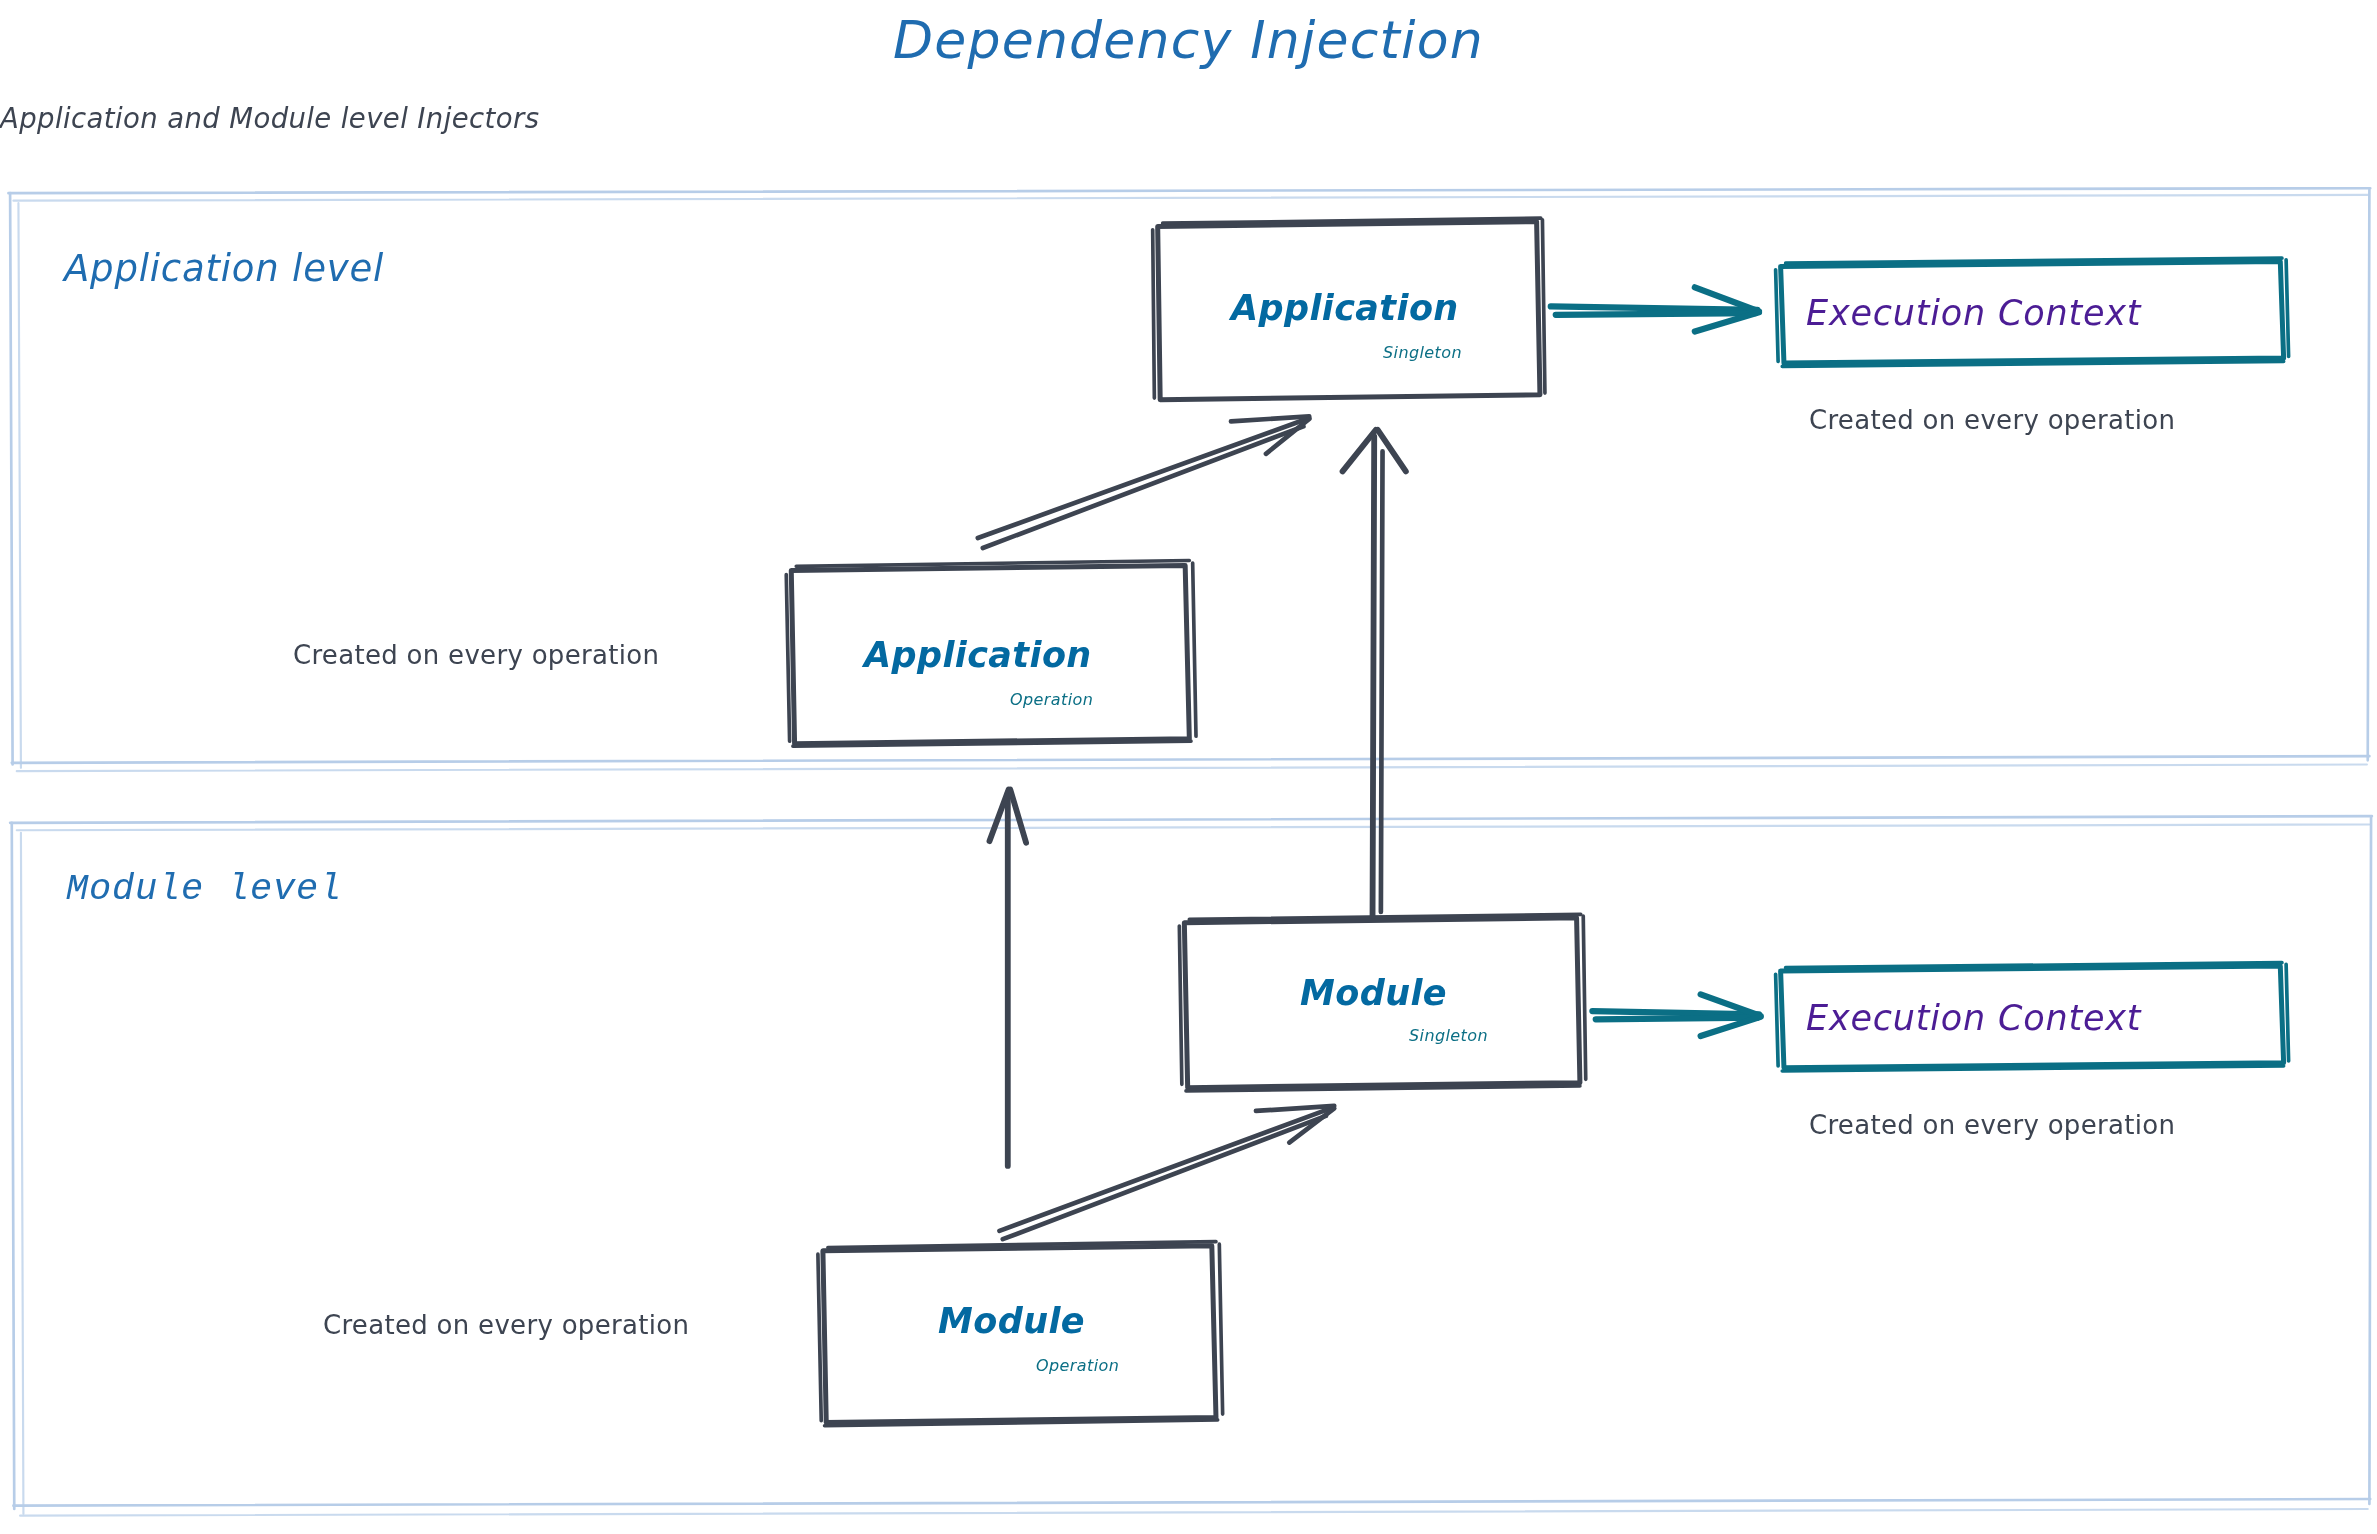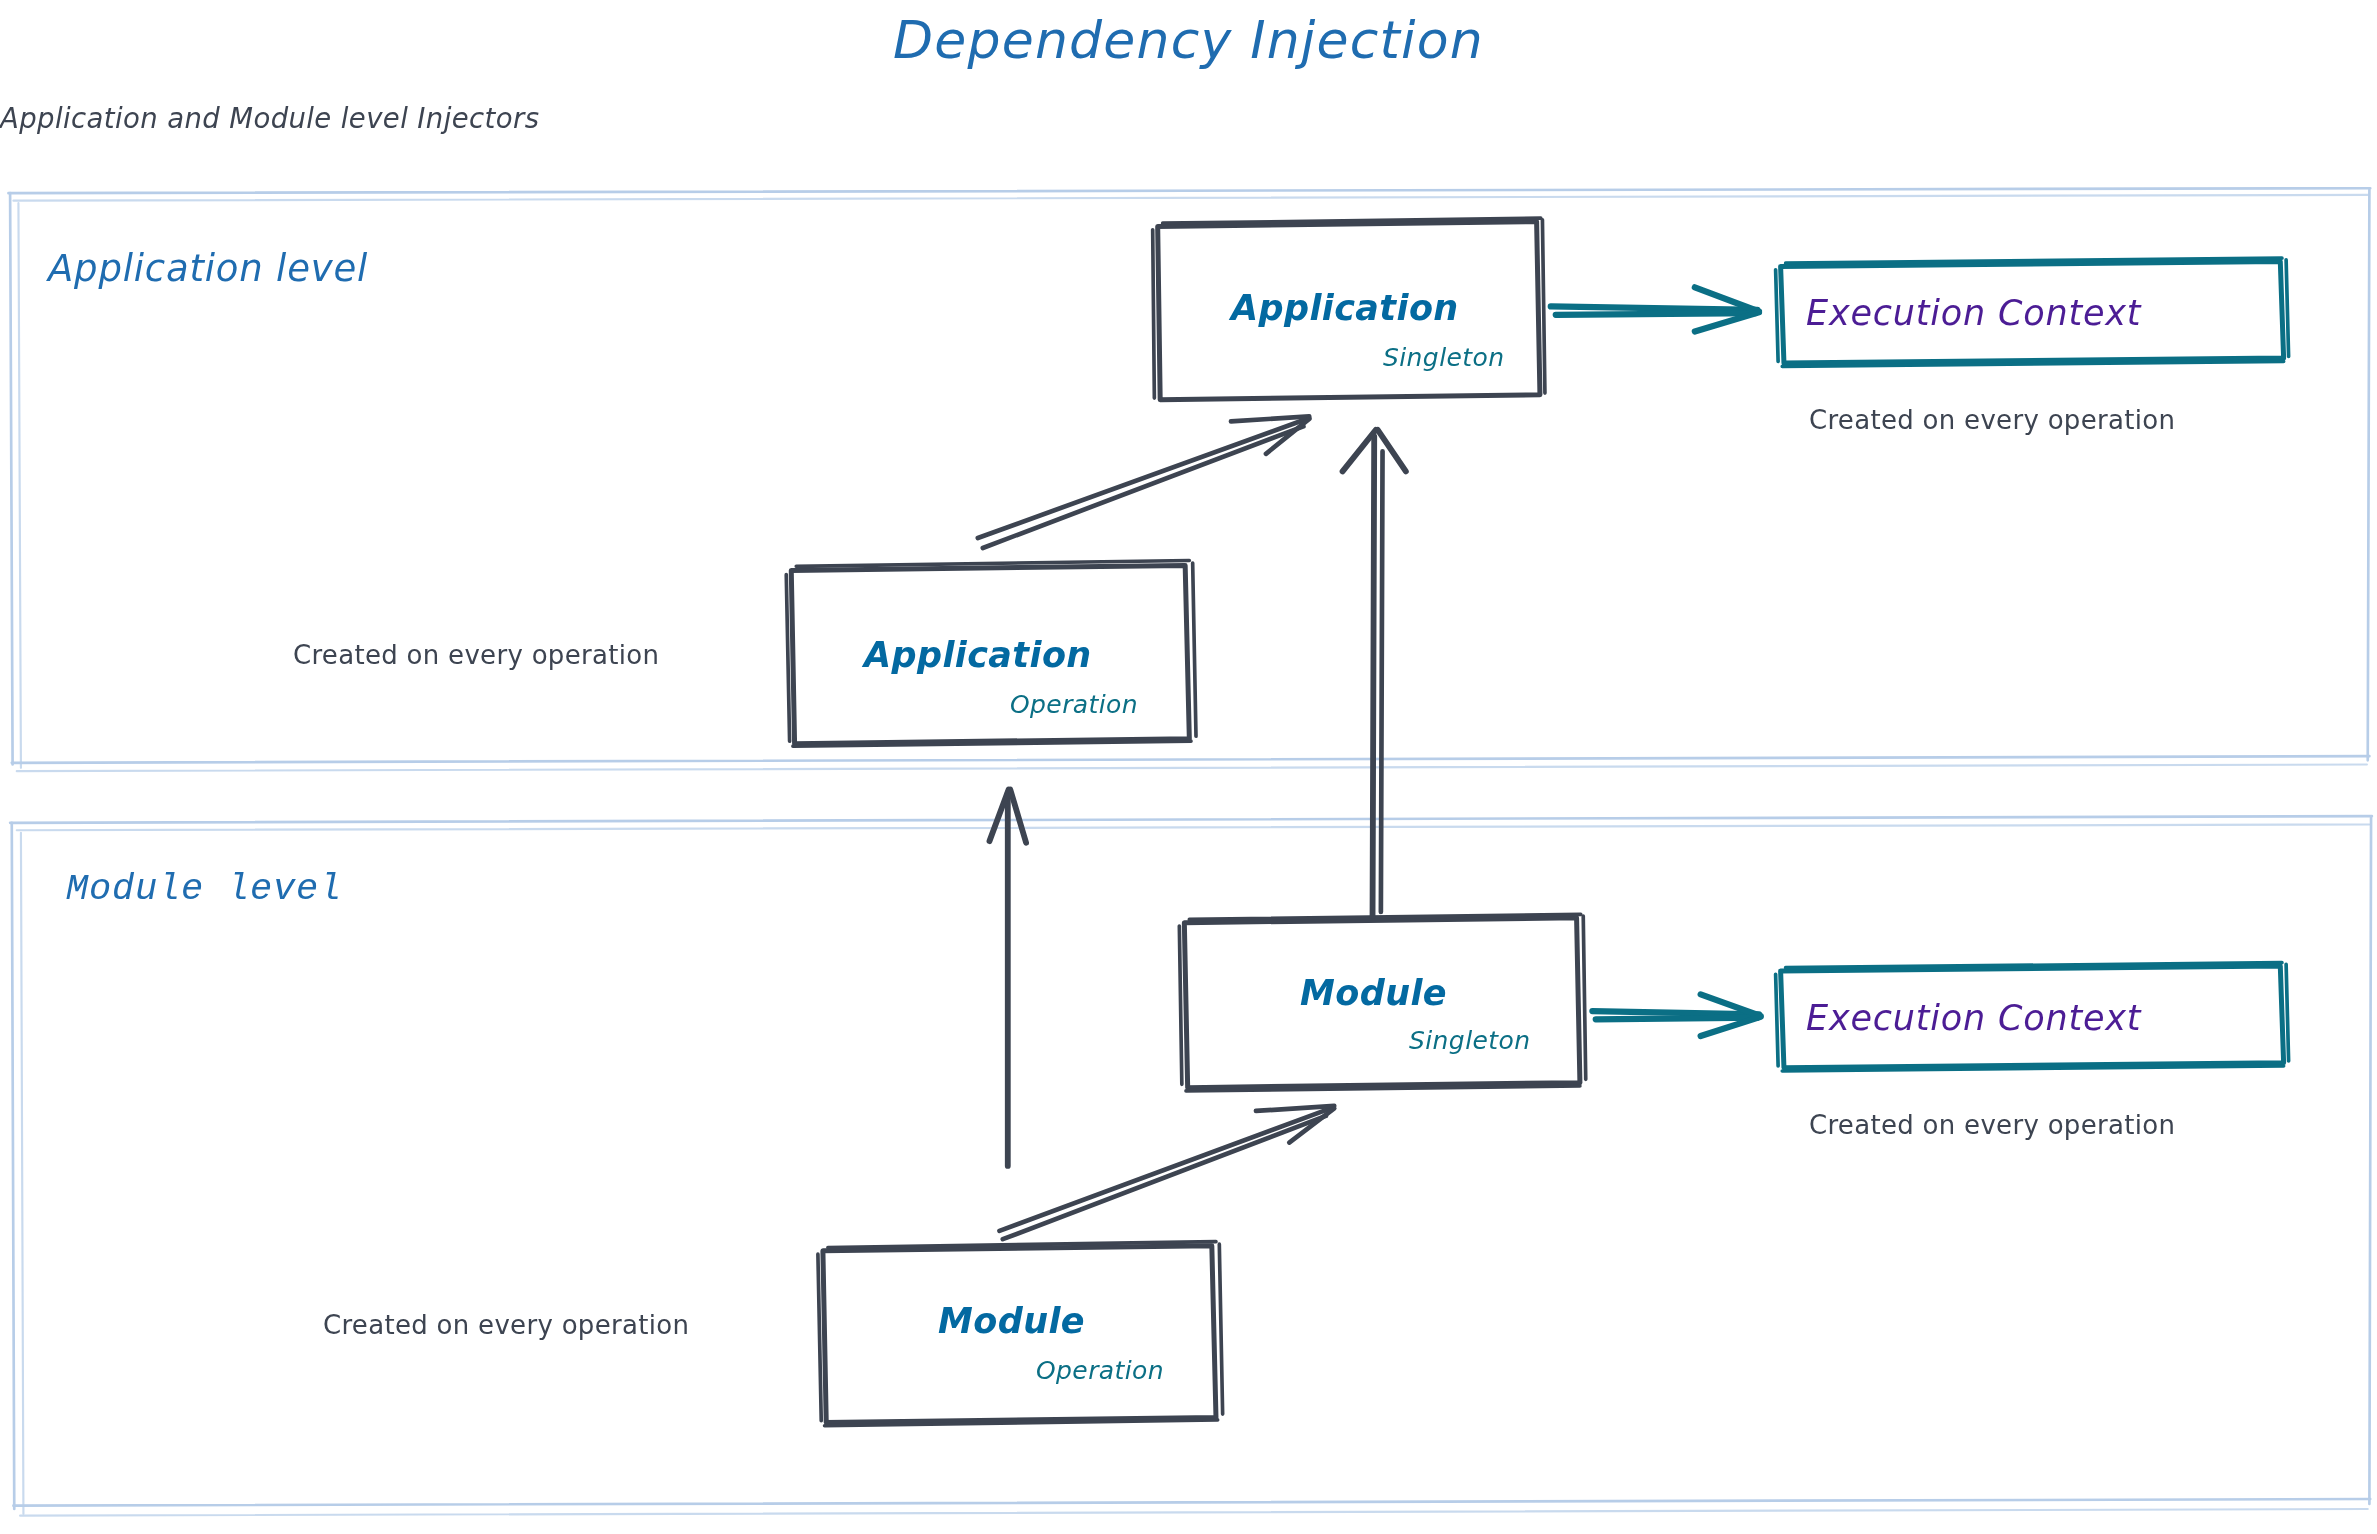--- a/index.html
+++ b/index.html
@@ -66,21 +66,21 @@
   }
 
   .node-title {
     font-size: 35px;
     color: #0369a1;
     font-style: italic;
     letter-spacing: 0.4px;
     font-weight: bold;
   }
   .node-scope {
-    font-size: 25px;
+    font-size: 16px;
     color: #0b6f85;
     font-style: italic;
     letter-spacing: 0.4px;
   }
   .exec-label {
     font-size: 35px;
     color: #4c1d95;
     font-style: italic;
     letter-spacing: 0.8px;
   }
@@ -215,21 +215,21 @@
     </g>
 
     <g>
       <path class="art" d="M 1912 1214 L 2112 1218"></path>
       <path class="art" d="M 1916 1224 L 2110 1222"></path>
       <path class="art" d="M 2042 1194 L 2114 1220"></path>
       <path class="art" d="M 2042 1244 L 2114 1221"></path>
     </g>
   </svg>
 
-  <div class="txt level-label" style="left:48px; top:247px;font-style:italic;">Application level</div>
+  <div class="txt level-label" style="left:64px; top:247px;font-style:italic;">Application level</div>
 
   <div class="txt level-label" style="left:66px; top:868px;font-family:Liberation Mono, monospace;">Module level</div>
 
   <div class="txt node-title" style="left:1231px; top:288px;">Application</div>
   <div class="txt node-scope" style="left:1383px; top:343px;">Singleton</div>
 
   <div class="txt node-title" style="left:864px; top:635px;">Application</div>
   <div class="txt node-scope" style="left:1010px; top:690px;">Operation</div>
 
   <div class="txt node-title" style="left:1300px; top:973px;">Module</div>

